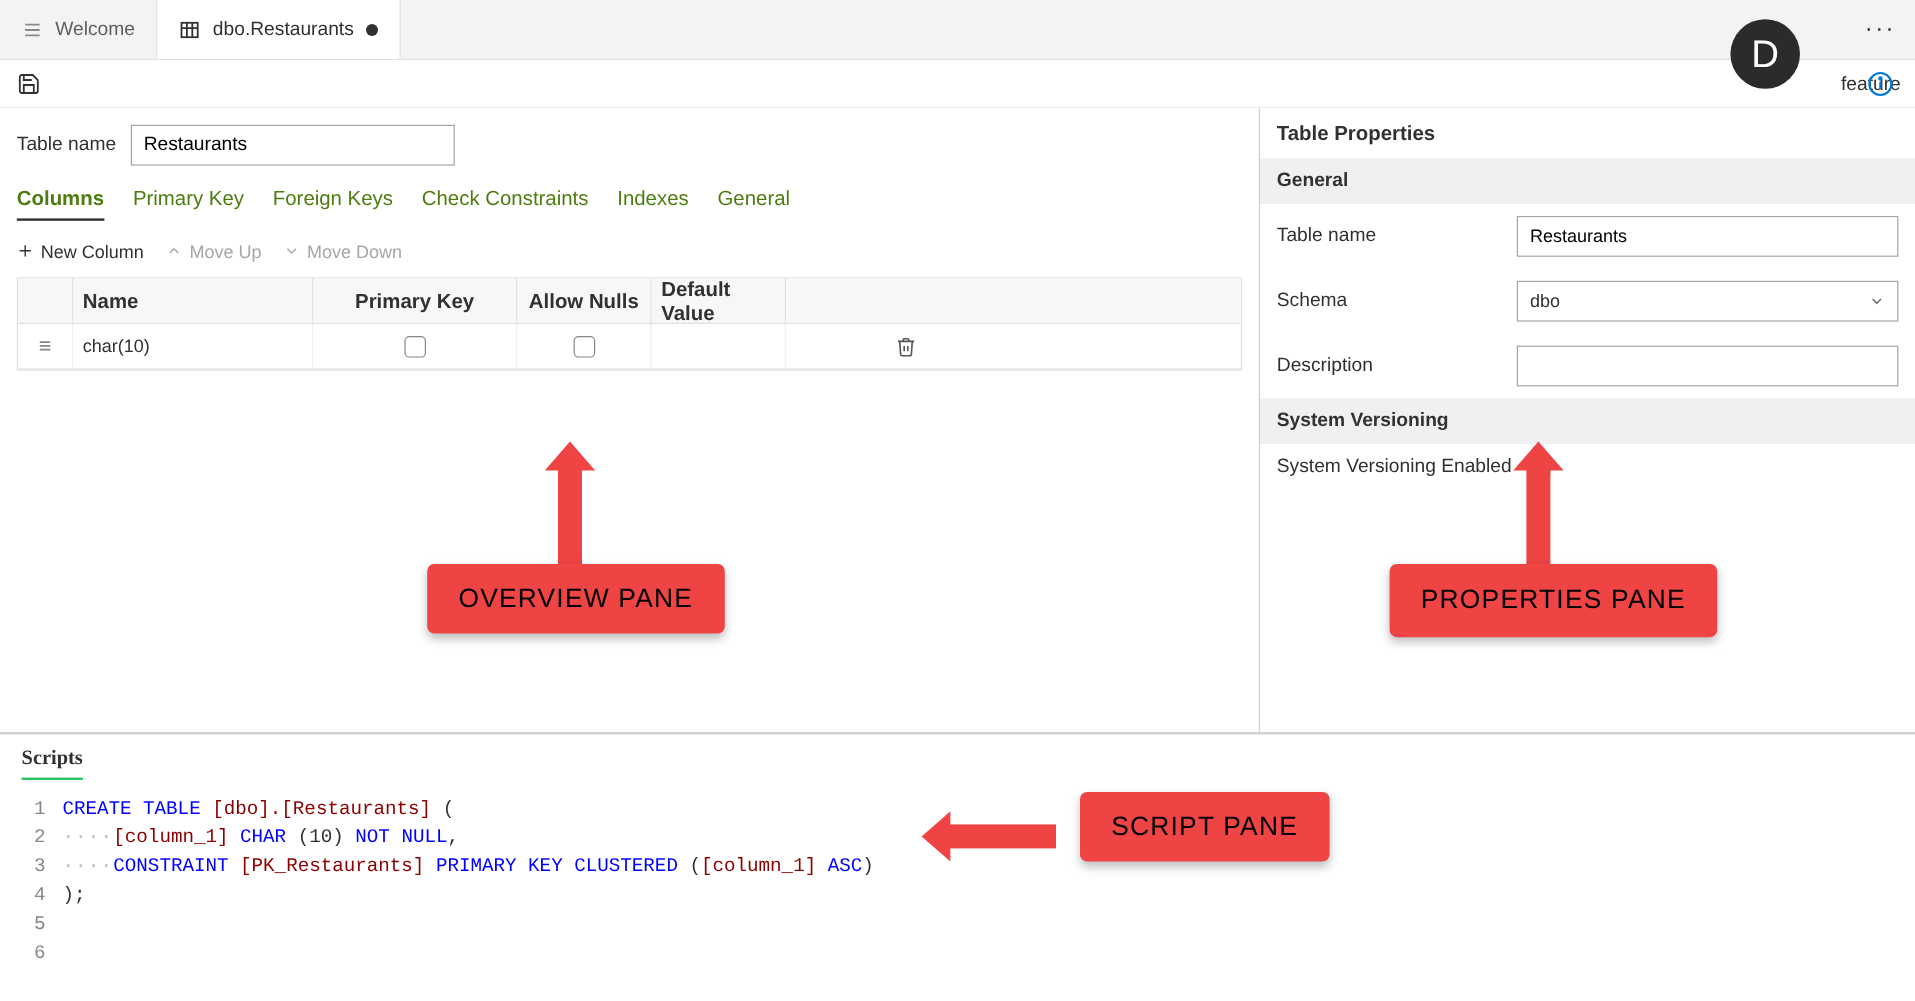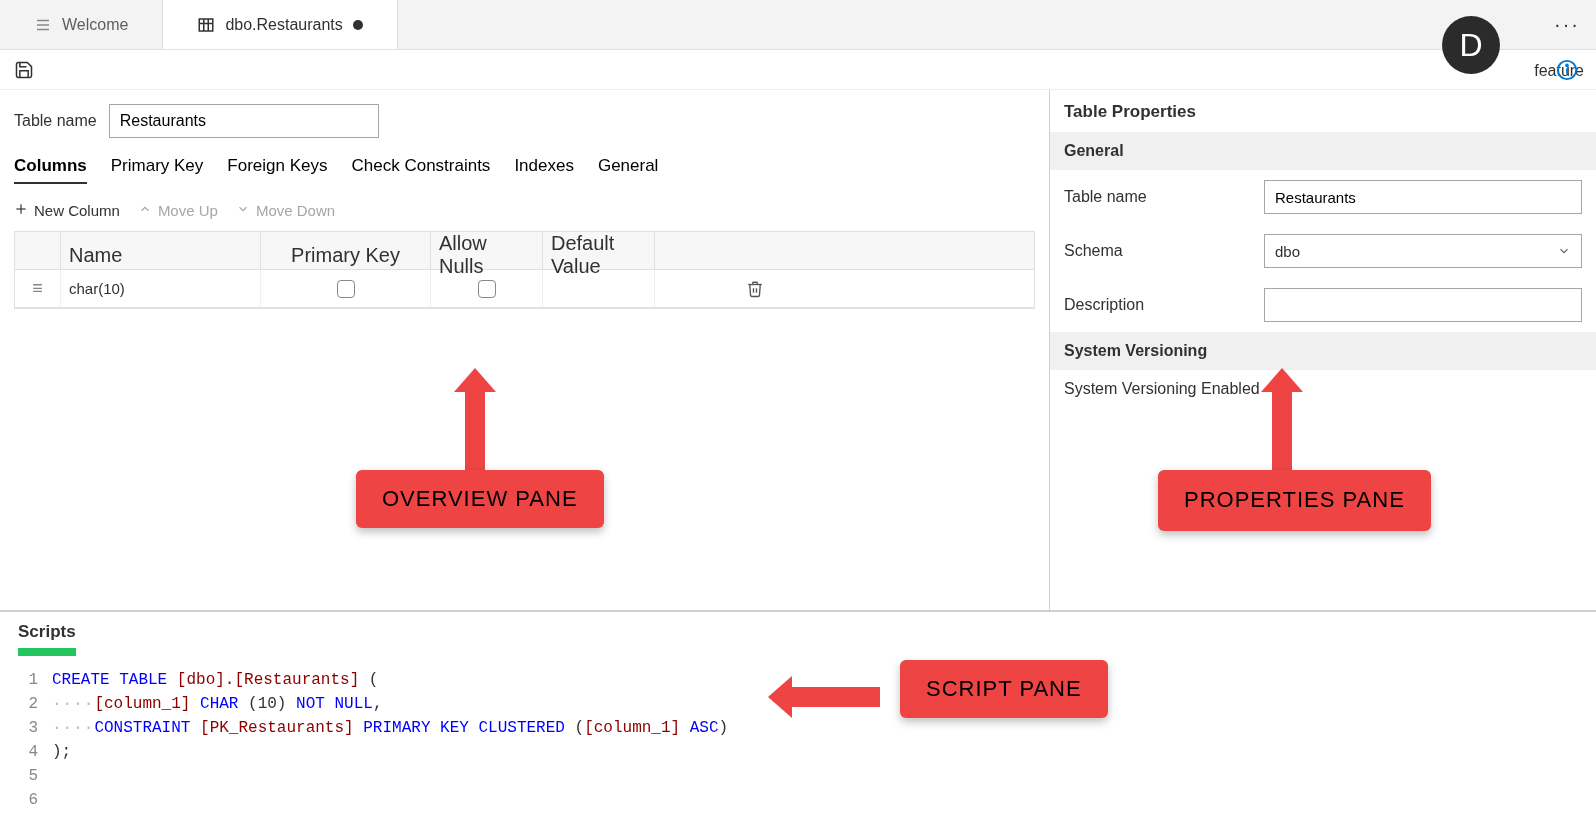--- a/index.html
+++ b/index.html
@@ -19,21 +19,21 @@
     height: 50px;
     background: #f3f3f3;
     border-bottom: 1px solid #e1e1e1;
     display: flex;
     align-items: stretch;
     position: relative;
   }
   .tab {
     display: flex;
     align-items: center;
-    padding: 0 34px;
+    padding: 0 18px;
     gap: 10px;
     border-right: 1px solid #e1e1e1;
     color: #605e5c;
     cursor: pointer;
     font-size: 16px;
   }
   .tab.active {
     background: #fff;
     color: #323130;
     border-bottom: none;
@@ -115,21 +115,21 @@
   
   .subtabs {
     display: flex;
     gap: 24px;
     margin-bottom: 18px;
   }
   .subtab {
     font-size: 17px;
     padding-bottom: 6px;
     cursor: pointer;
-    color: #000000;
+    color: #4d7c0f;
   }
   .subtab.active {
     font-weight: 600;
     border-bottom: 2px solid #323130;
   }
 
   
   .col-actions {
     display: flex;
     gap: 18px;
@@ -146,22 +146,23 @@
     width: 100%;
   }
   .col-grid-header, .col-grid-row {
     display: grid;
     grid-template-columns: 46px 200px 170px 112px 112px 200px 46px;
     align-items: center;
     height: 38px;
   }
   .col-grid-header {
     background: #f7f7f7;
-    font-size: 20px;
+    font-size: 17px;
     border-bottom: 1px solid #e1e1e1;
+    font-weight: bold;
   }
   .col-grid-header > div { padding: 0 8px; border-right: 1px solid #e1e1e1; height:100%; display:flex; align-items:center;}
   .col-grid-header > div:last-child { border-right:none;}
   .col-grid-row > div { padding: 0 8px; border-right: 1px solid #f0f0f0; height:100%; display:flex; align-items:center;}
   .col-grid-row > div:last-child { border-right:none;}
   .col-grid-row { border-bottom: 1px solid #e1e1e1; font-size: 15px;}
   .cell-center { justify-content: center;}
   .handle { color:#888; font-size:18px; justify-content:center;}
   .chk {
     width: 18px; height: 18px; border: 1.5px solid #888; border-radius: 4px;
@@ -207,22 +208,23 @@
   .script-pane {
     border-top: 2px solid #d0d0d0;
     padding: 10px 18px 0;
     position: relative;
   }
   .script-tab {
     font-size: 17px;
     font-weight: 600;
     display: inline-block;
     padding-bottom: 6px;
-    border-bottom: 8px solid #22c55e;
+    border-bottom: 2px solid #22c55e;
     margin-bottom: 6px;
+    font-family: Liberation Serif, serif;
   }
   .code-editor {
     font-family: Consolas, "Courier New", monospace;
     font-size: 16px;
     padding: 6px 0;
   }
   .code-line { display:flex; align-items:baseline; line-height:1.5;}
   .ln { width: 34px; text-align: right; color: #888; padding-right: 14px; user-select:none;}
   .kw { color: #0000ff;}
   .ident { color: #8b0000;}

